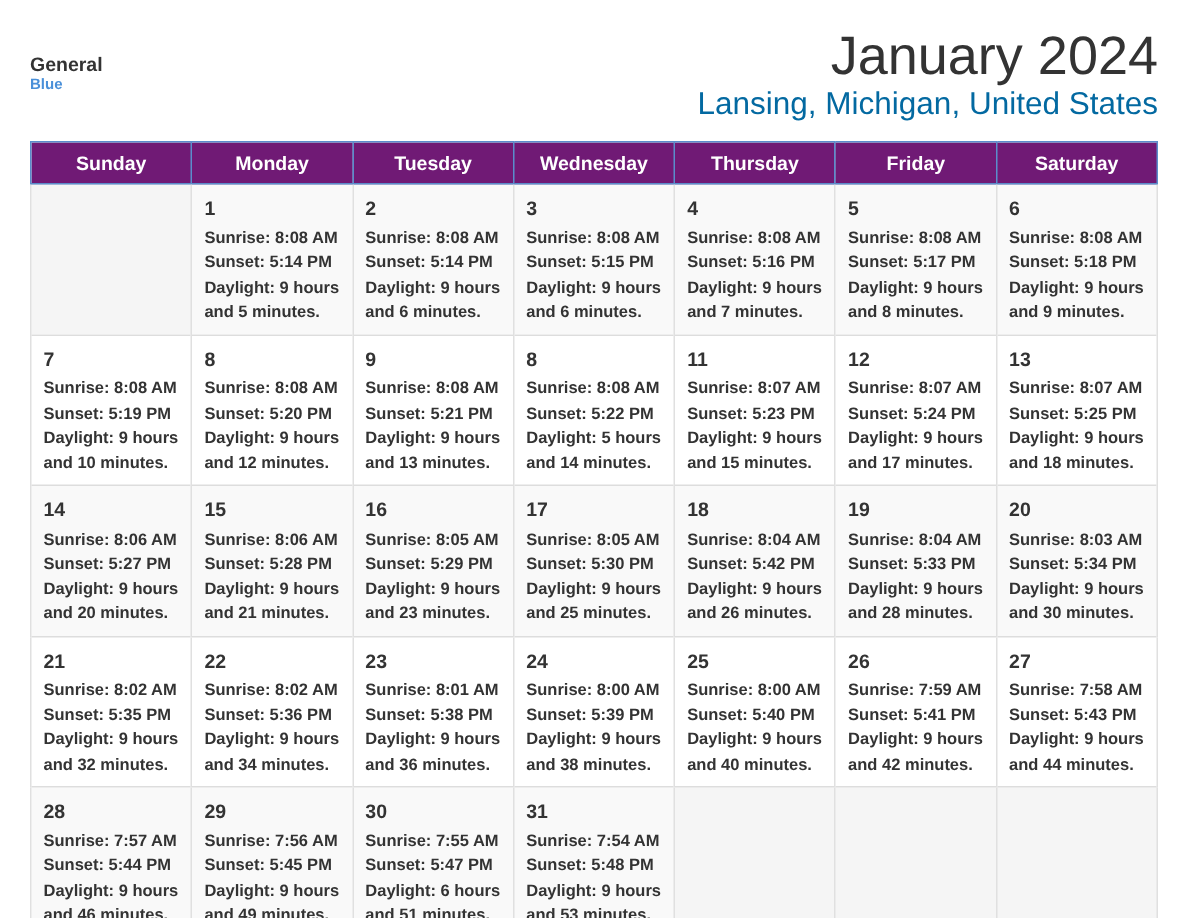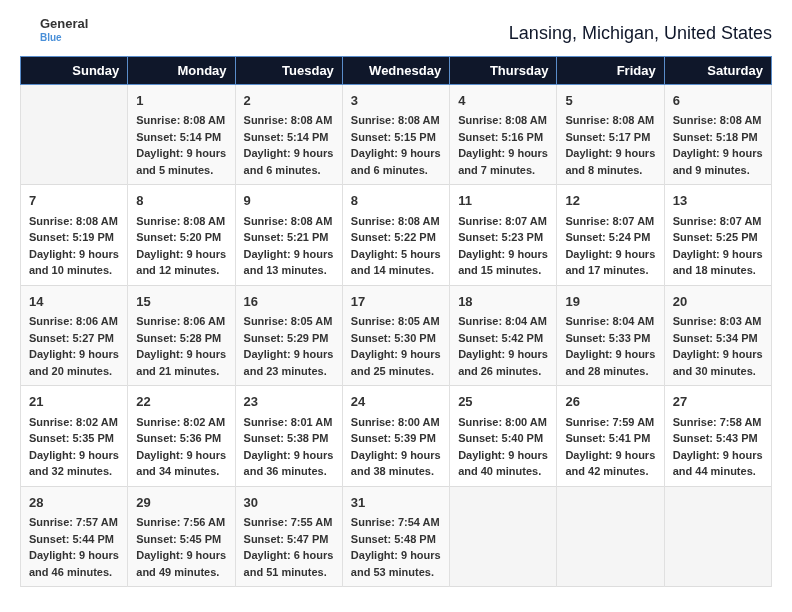--- a/index.html
+++ b/index.html
@@ -6,53 +6,52 @@
     body {
       font-family: Arial, sans-serif;
       background: #fff;
       width: 792px;
       min-height: 612px;
       padding: 16px 20px;
     }
     .header {
       display: flex;
       justify-content: space-between;
-      align-items: flex-end;
+      align-items: center;
       margin-bottom: 12px;
-      margin-left: 20px;
     }
     .logo {
       display: flex;
       align-items: center;
       gap: 4px;
     }
     .title-block {
       text-align: right;
     }
     .calendar-title {
       font-size: 36px;
       font-weight: normal;
       color: #333;
     }
     .calendar-subtitle {
-      font-size: 18px;
-      color: #0f172a;
+      font-size: 21px;
+      color: #0369a1;
     }
     table {
       width: 100%;
       border-collapse: collapse;
       table-layout: fixed;
     }
     thead tr th {
-      background-color: #0f172a;
+      background-color: #701a75;
       color: #fff;
       font-size: 13px;
       font-weight: bold;
       padding: 6px 8px;
-      text-align: right;
+      text-align: center;
       border: 1px solid #5a8dcb;
     }
     tbody tr {
       border-bottom: 1px solid #ddd;
     }
     tbody tr td {
       vertical-align: top;
       padding: 6px 8px;
       font-size: 11px;
       color: #333;
@@ -87,20 +86,21 @@
 
 <div class="header">
   <div class="logo">
 
     <div>
       <div style="font-size:13px;font-weight:bold;color:#333;line-height:1.2;">General</div>
       <div style="font-size:10px;font-weight:bold;color:#4a90d9;line-height:1.2;">Blue</div>
     </div>
   </div>
   <div class="title-block">
+    <div class="calendar-title">January 2024</div>
     <div class="calendar-subtitle">Lansing, Michigan, United States</div>
   </div>
 </div>
 
 <table>
   <thead>
     <tr>
     <th>Sunday</th>
         <th>Monday</th>
         <th>Tuesday</th>

